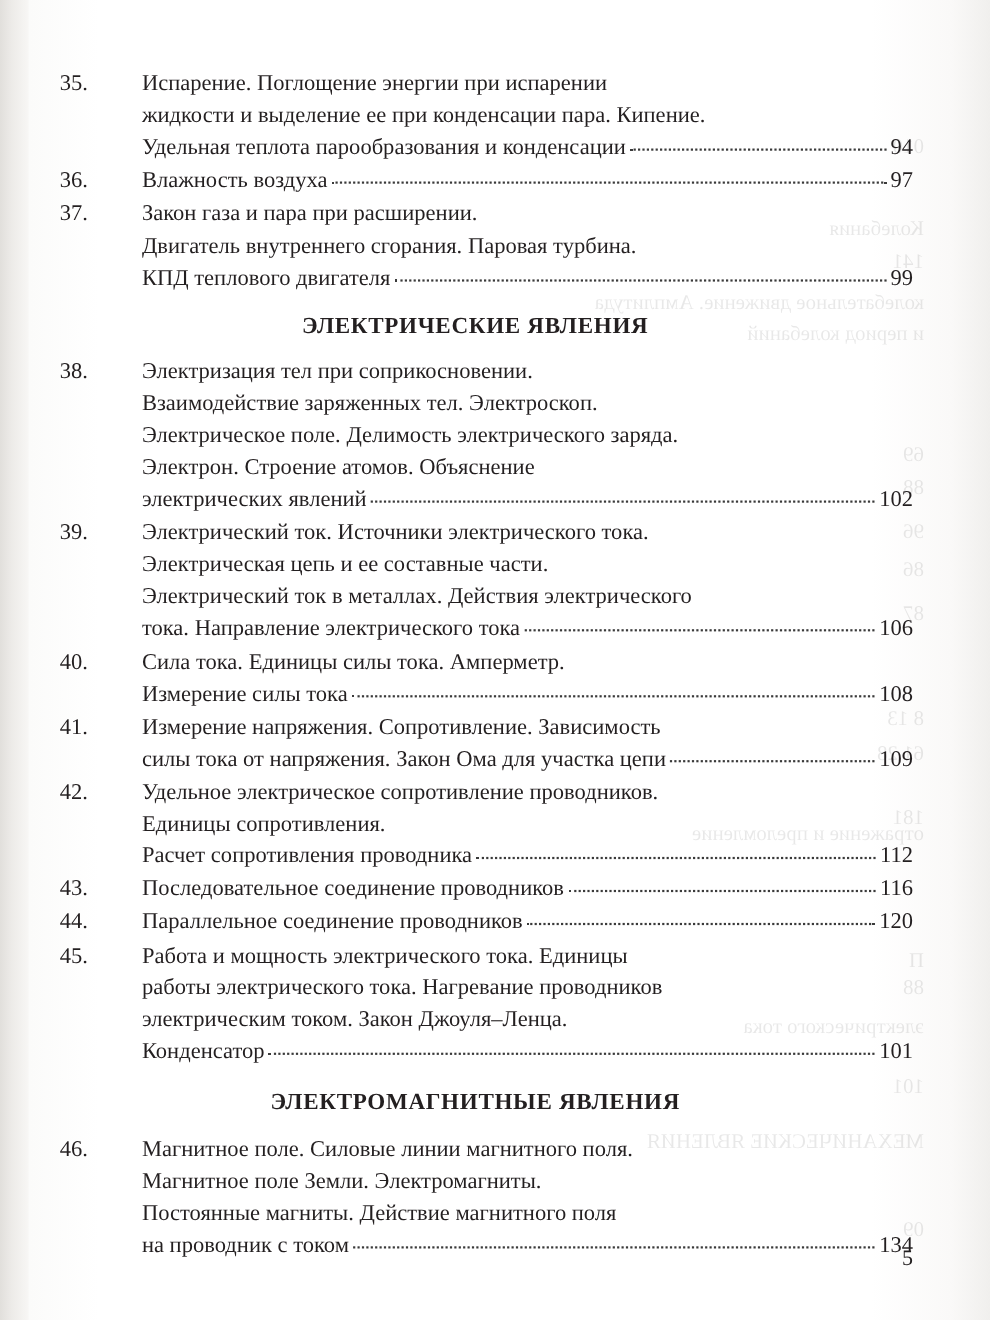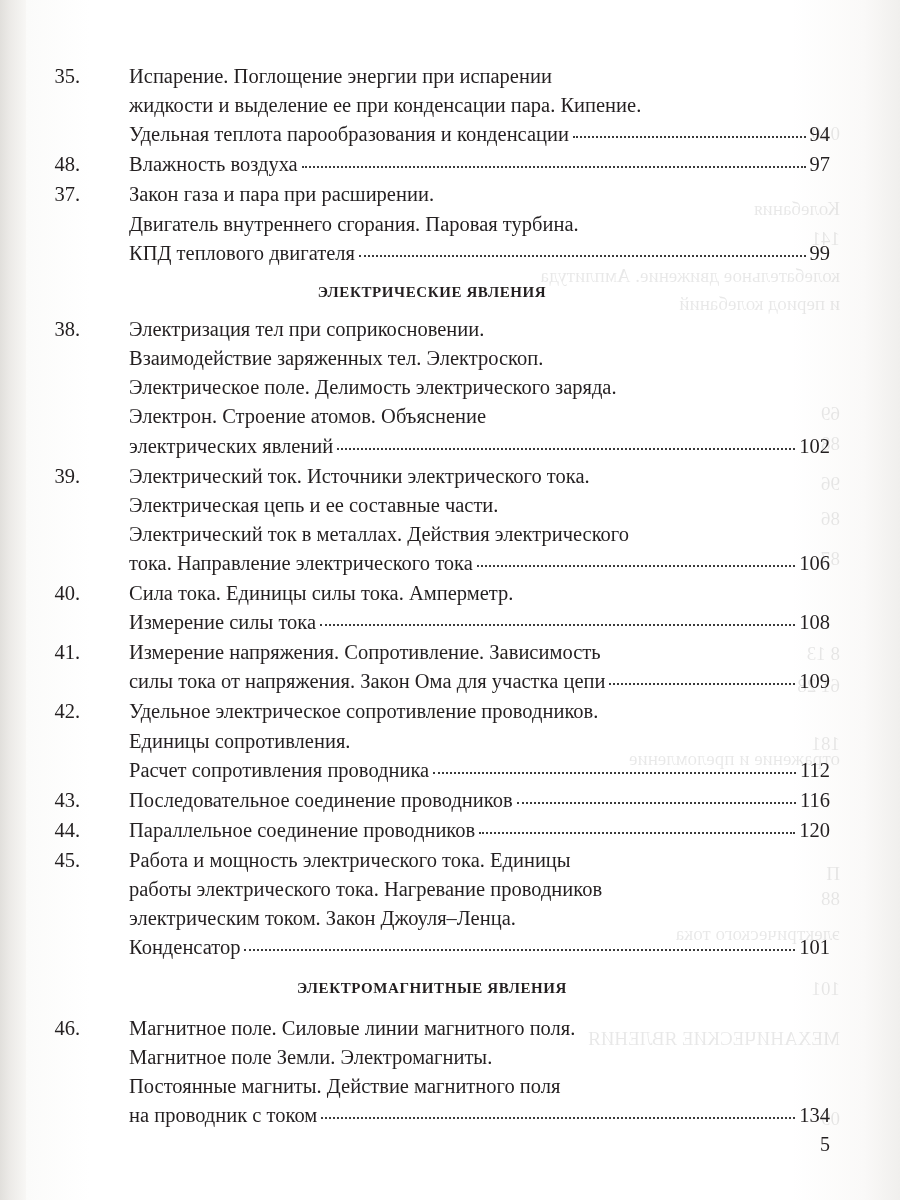--- a/index.html
+++ b/index.html
@@ -77,21 +77,21 @@
   }
   .line .pg {
     flex: 0 0 auto;
     text-align: right;
     font-weight: 400;
   }
   .section-head {
     text-align: center;
     font-weight: bold;
     letter-spacing: .6px;
-    font-size: 15px;
+    font-size: 21px;
     margin: 14px 0 12px 0;
   }
   .section-head.second {
     margin: 16px 0 14px 0;
   }
   .page-number {
     position: absolute;
     right: 70px;
     bottom: 44px;
     font-size: 20px;
@@ -153,21 +153,21 @@
               <span class="txt">жидкости и выделение ее при конденсации пара. Кипение.</span>
             </div>
             <div class="line">
               <span class="txt">Удельная теплота парообразования и конденсации</span>
               <span class="leader"></span>
               <span class="pg">94</span>
             </div>
           </div>
         </div>
         <div class="entry">
-          <div class="num">48.</div>
+          <div class="num">36.</div>
           <div class="body">
             <div class="line">
               <span class="txt">Влажность воздуха</span>
               <span class="leader"></span>
               <span class="pg">97</span>
             </div>
           </div>
         </div>
         <div class="entry">
           <div class="num">37.</div>

